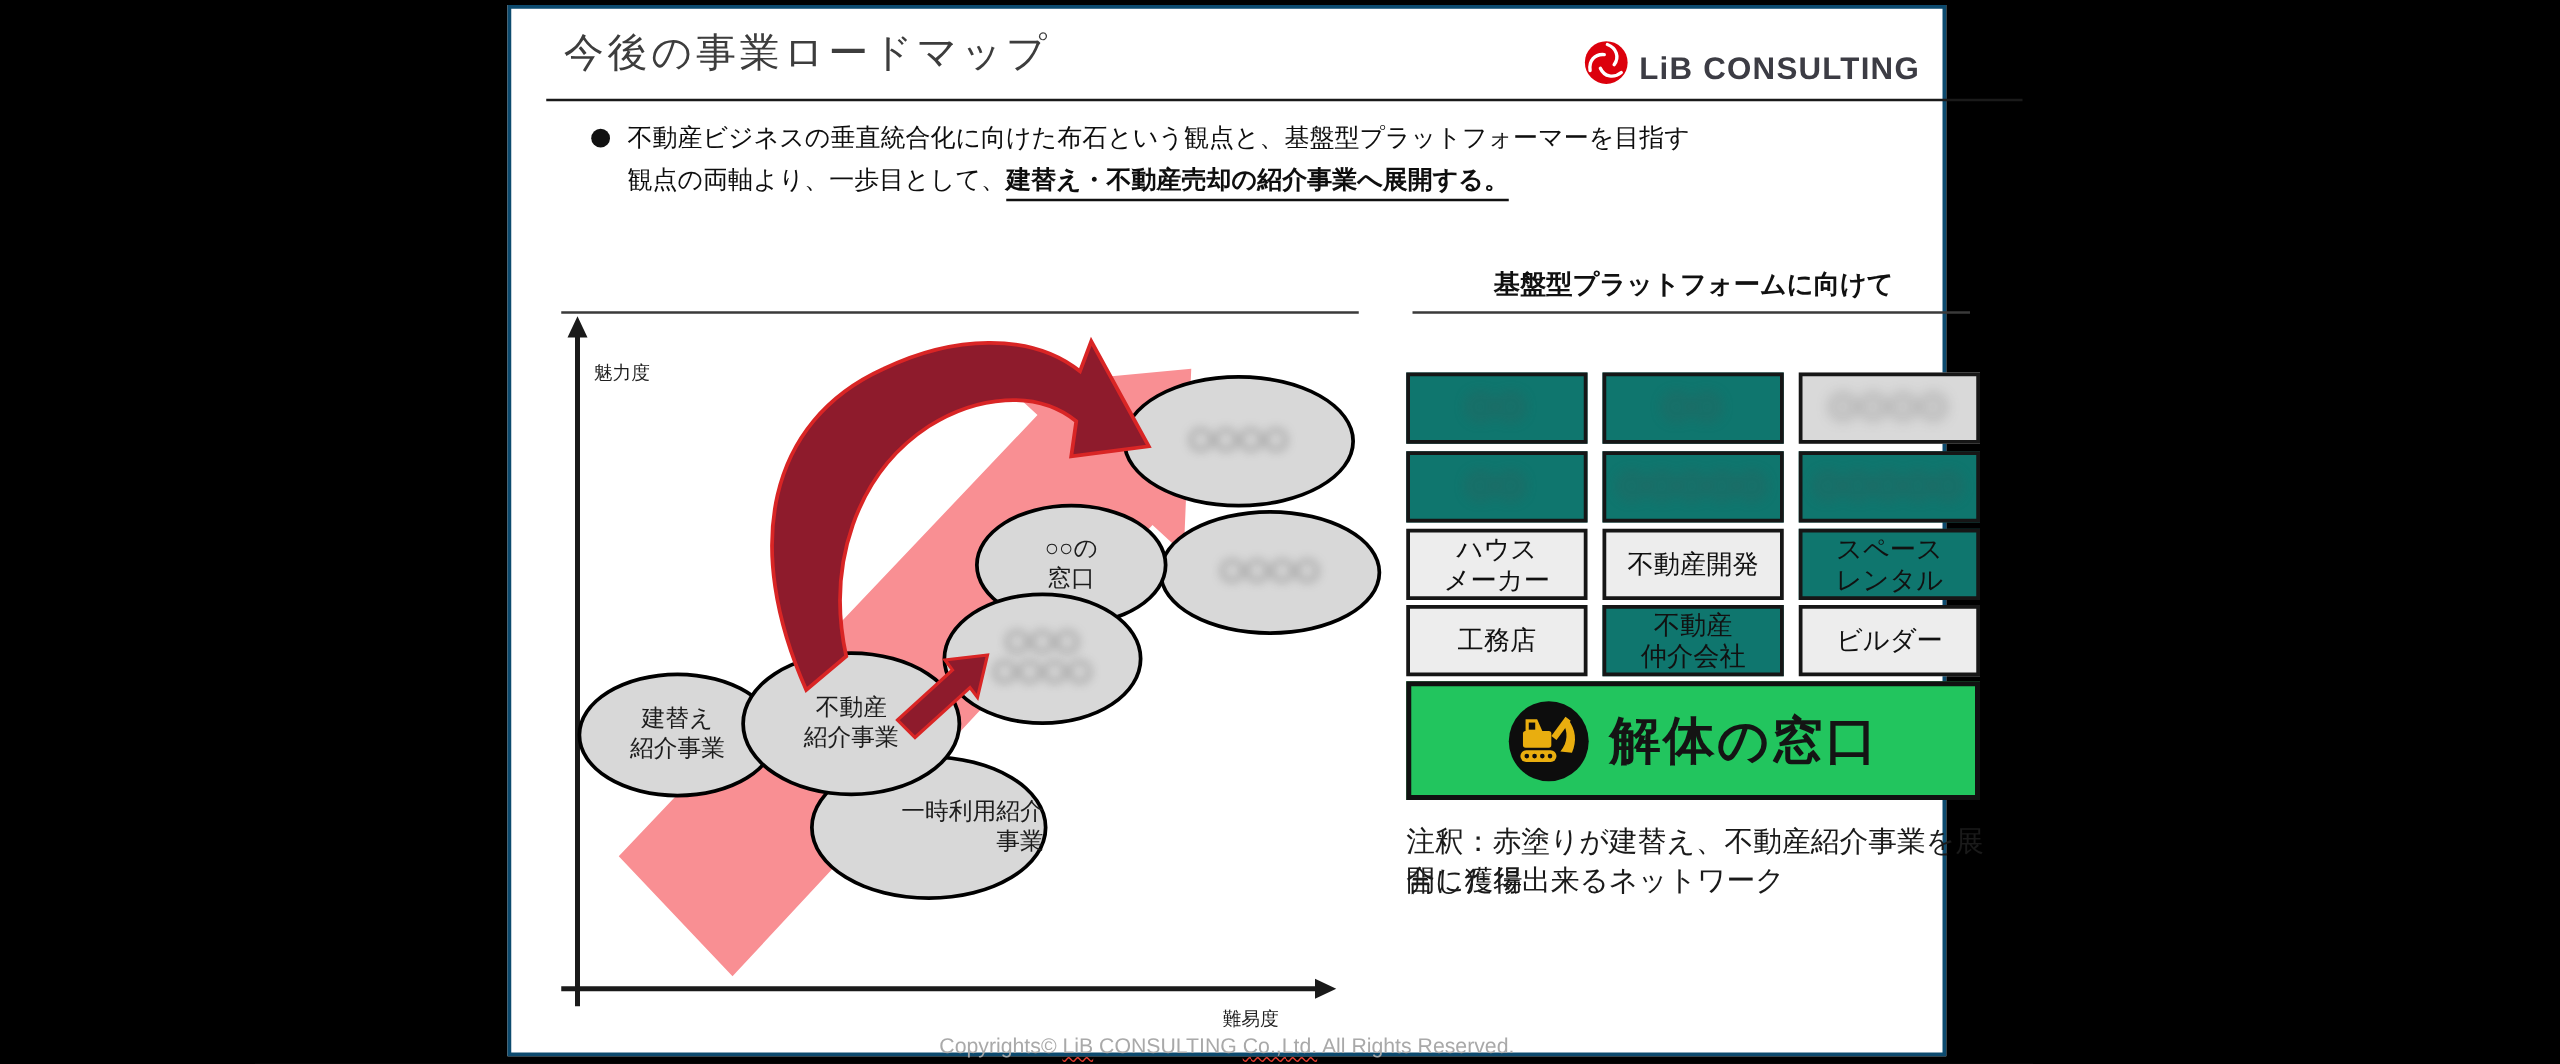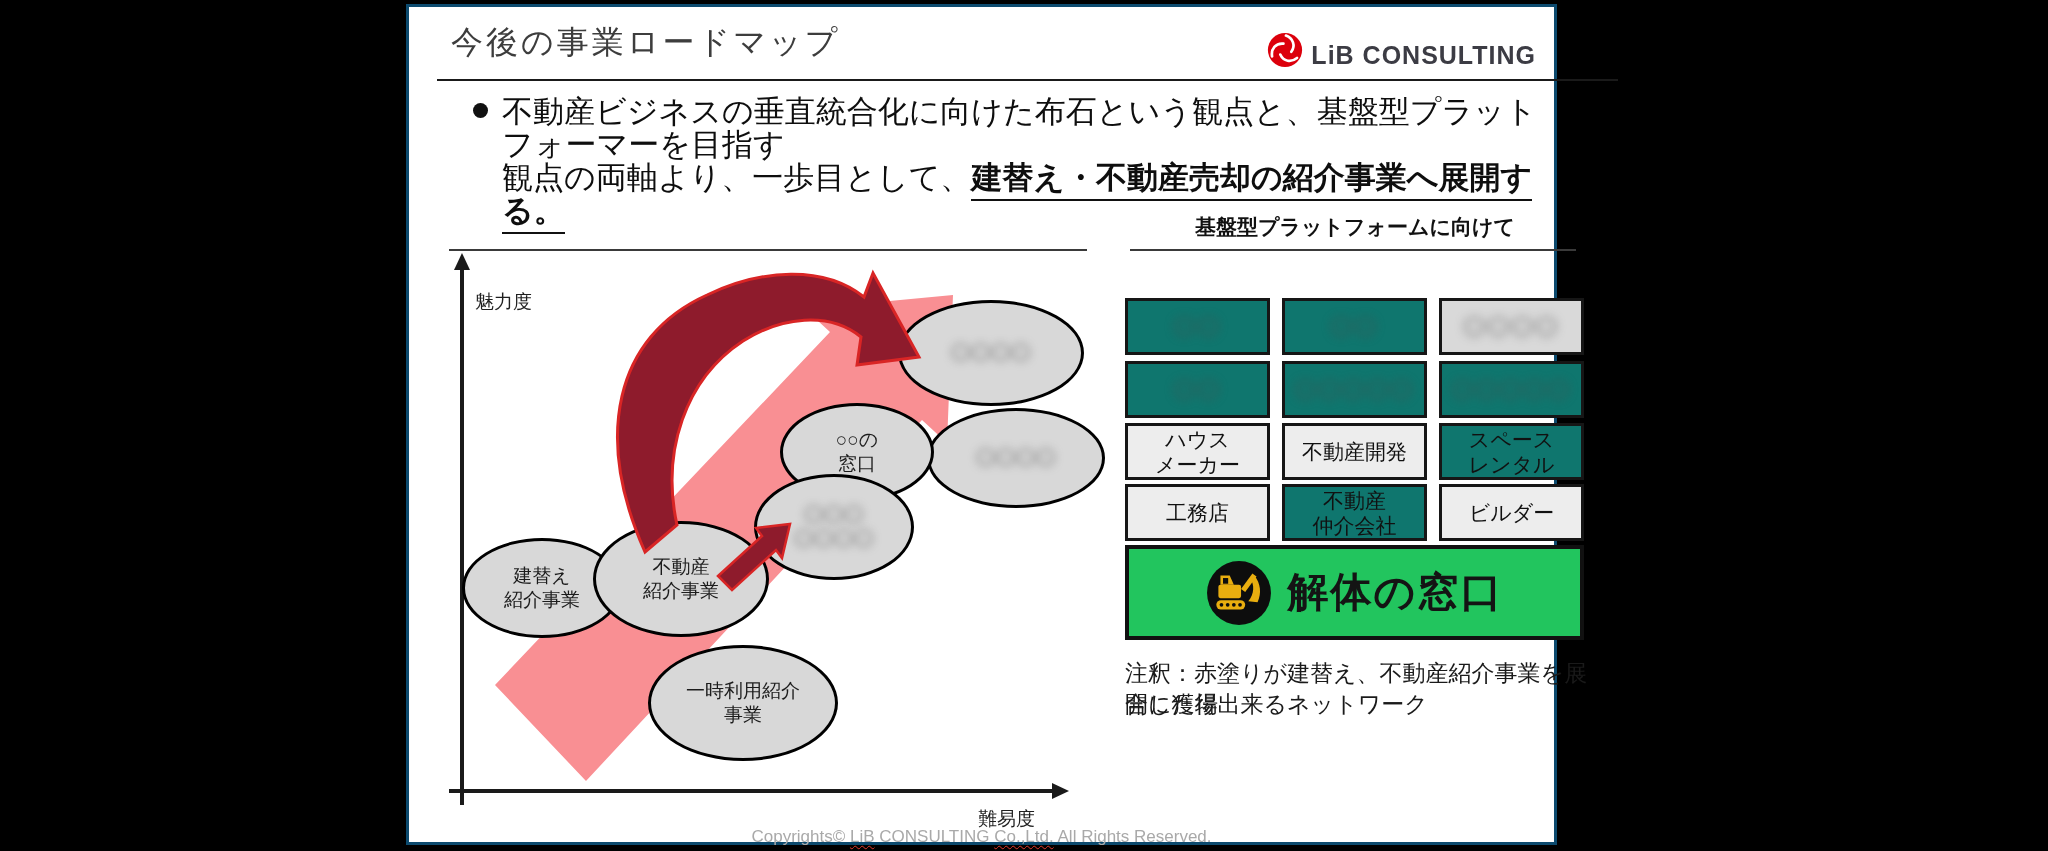--- a/index.html
+++ b/index.html
@@ -9,43 +9,43 @@
          border:3px solid #0c4a6e;box-sizing:border-box;}
   
   .slide-title{position:absolute;left:42px;top:14px;font-size:32px;color:#3d3d3d;
                letter-spacing:3px;font-weight:400;}
   .title-rule{position:absolute;left:28px;top:72px;width:1181px;height:2px;background:#1a1a1a;}
   .logo{position:absolute;right:18px;top:22px;display:flex;align-items:center;gap:8px;}
   .logo-text{font-size:25px;font-weight:700;color:#3c3c44;letter-spacing:1px;margin-top:12px;}
   
   .bullet-block{position:absolute;left:64px;top:88px;display:flex;}
   .bullet-dot{width:15px;height:15px;border-radius:50%;background:#111;margin:8px 14px 0 0;flex:none;}
-  .bullet-text{font-size:31px;line-height:33px;color:#0e0e0e;font-weight:500;}
+  .bullet-text{font-size:20px;line-height:33px;color:#0e0e0e;font-weight:500;}
   .bold-underline{font-weight:800;border-bottom:2.5px solid #111;padding-bottom:4px;}
   
   .sec-h{position:absolute;font-size:21px;font-weight:800;color:#111;text-align:center;}
   .sec-h.left{left:30px;top:206px;width:650px;}
   .sec-h.right{left:716px;top:206px;width:460px;}
   .sec-rule{position:absolute;height:2px;background:#3a3a3a;top:242px;}
   .sec-rule.left{left:40px;width:638px;}
   .sec-rule.right{left:721px;width:446px;}
   
   .lay{position:absolute;left:0;top:0;width:1233px;height:841px;pointer-events:none;}
-  .axis-label{position:absolute;font-size:19px;color:#1f1f1f;}
+  .axis-label{position:absolute;font-size:15px;color:#1f1f1f;}
   .ellipse{position:absolute;border:3px solid #000;border-radius:50%;background:#d8d8d8;
            display:flex;flex-direction:column;align-items:center;justify-content:center;
            text-align:center;font-size:19px;line-height:24px;color:#1c1c1c;z-index:2;}
   .blurred{filter:blur(4px);color:#5a5a5a;font-weight:700;letter-spacing:1px;}
   .e1{left:489px;top:293px;width:180px;height:100px;}
   .e2{left:371px;top:396px;width:148px;height:92px;z-index:3;}
   .e3{left:518px;top:401px;width:172px;height:94px;}
   .e4{left:345px;top:467px;width:154px;height:100px;z-index:4;}
   .e5{left:53px;top:531px;width:154px;height:94px;}
   .e6{left:184px;top:514px;width:170px;height:110px;z-index:3;}
-  .e7{left:239px;top:638px;width:184px;height:110px;}
+  .e7{left:239px;top:597px;width:184px;height:110px;align-items:flex-end;}
   .z1{z-index:1;} .z5{z-index:5;}
   
   .gridbox{position:absolute;width:145px;height:57px;border:3px solid #161616;background:#0f766e;
            box-sizing:border-box;display:flex;flex-direction:column;align-items:center;
            justify-content:center;text-align:center;font-size:21px;line-height:25px;color:#111;}
   .gridbox.gray{background:#d9d9d9;}
   .gridbox.lt{background:#ededed;}
   .bblur{filter:blur(5px);color:#4a4a4a;font-weight:700;letter-spacing:3px;}
   .c1{left:716px;} .c2{left:873px;} .c3{left:1030px;}
   .r1{top:291px;} .r2{top:354px;} .r3{top:416px;} .r4{top:477px;}

